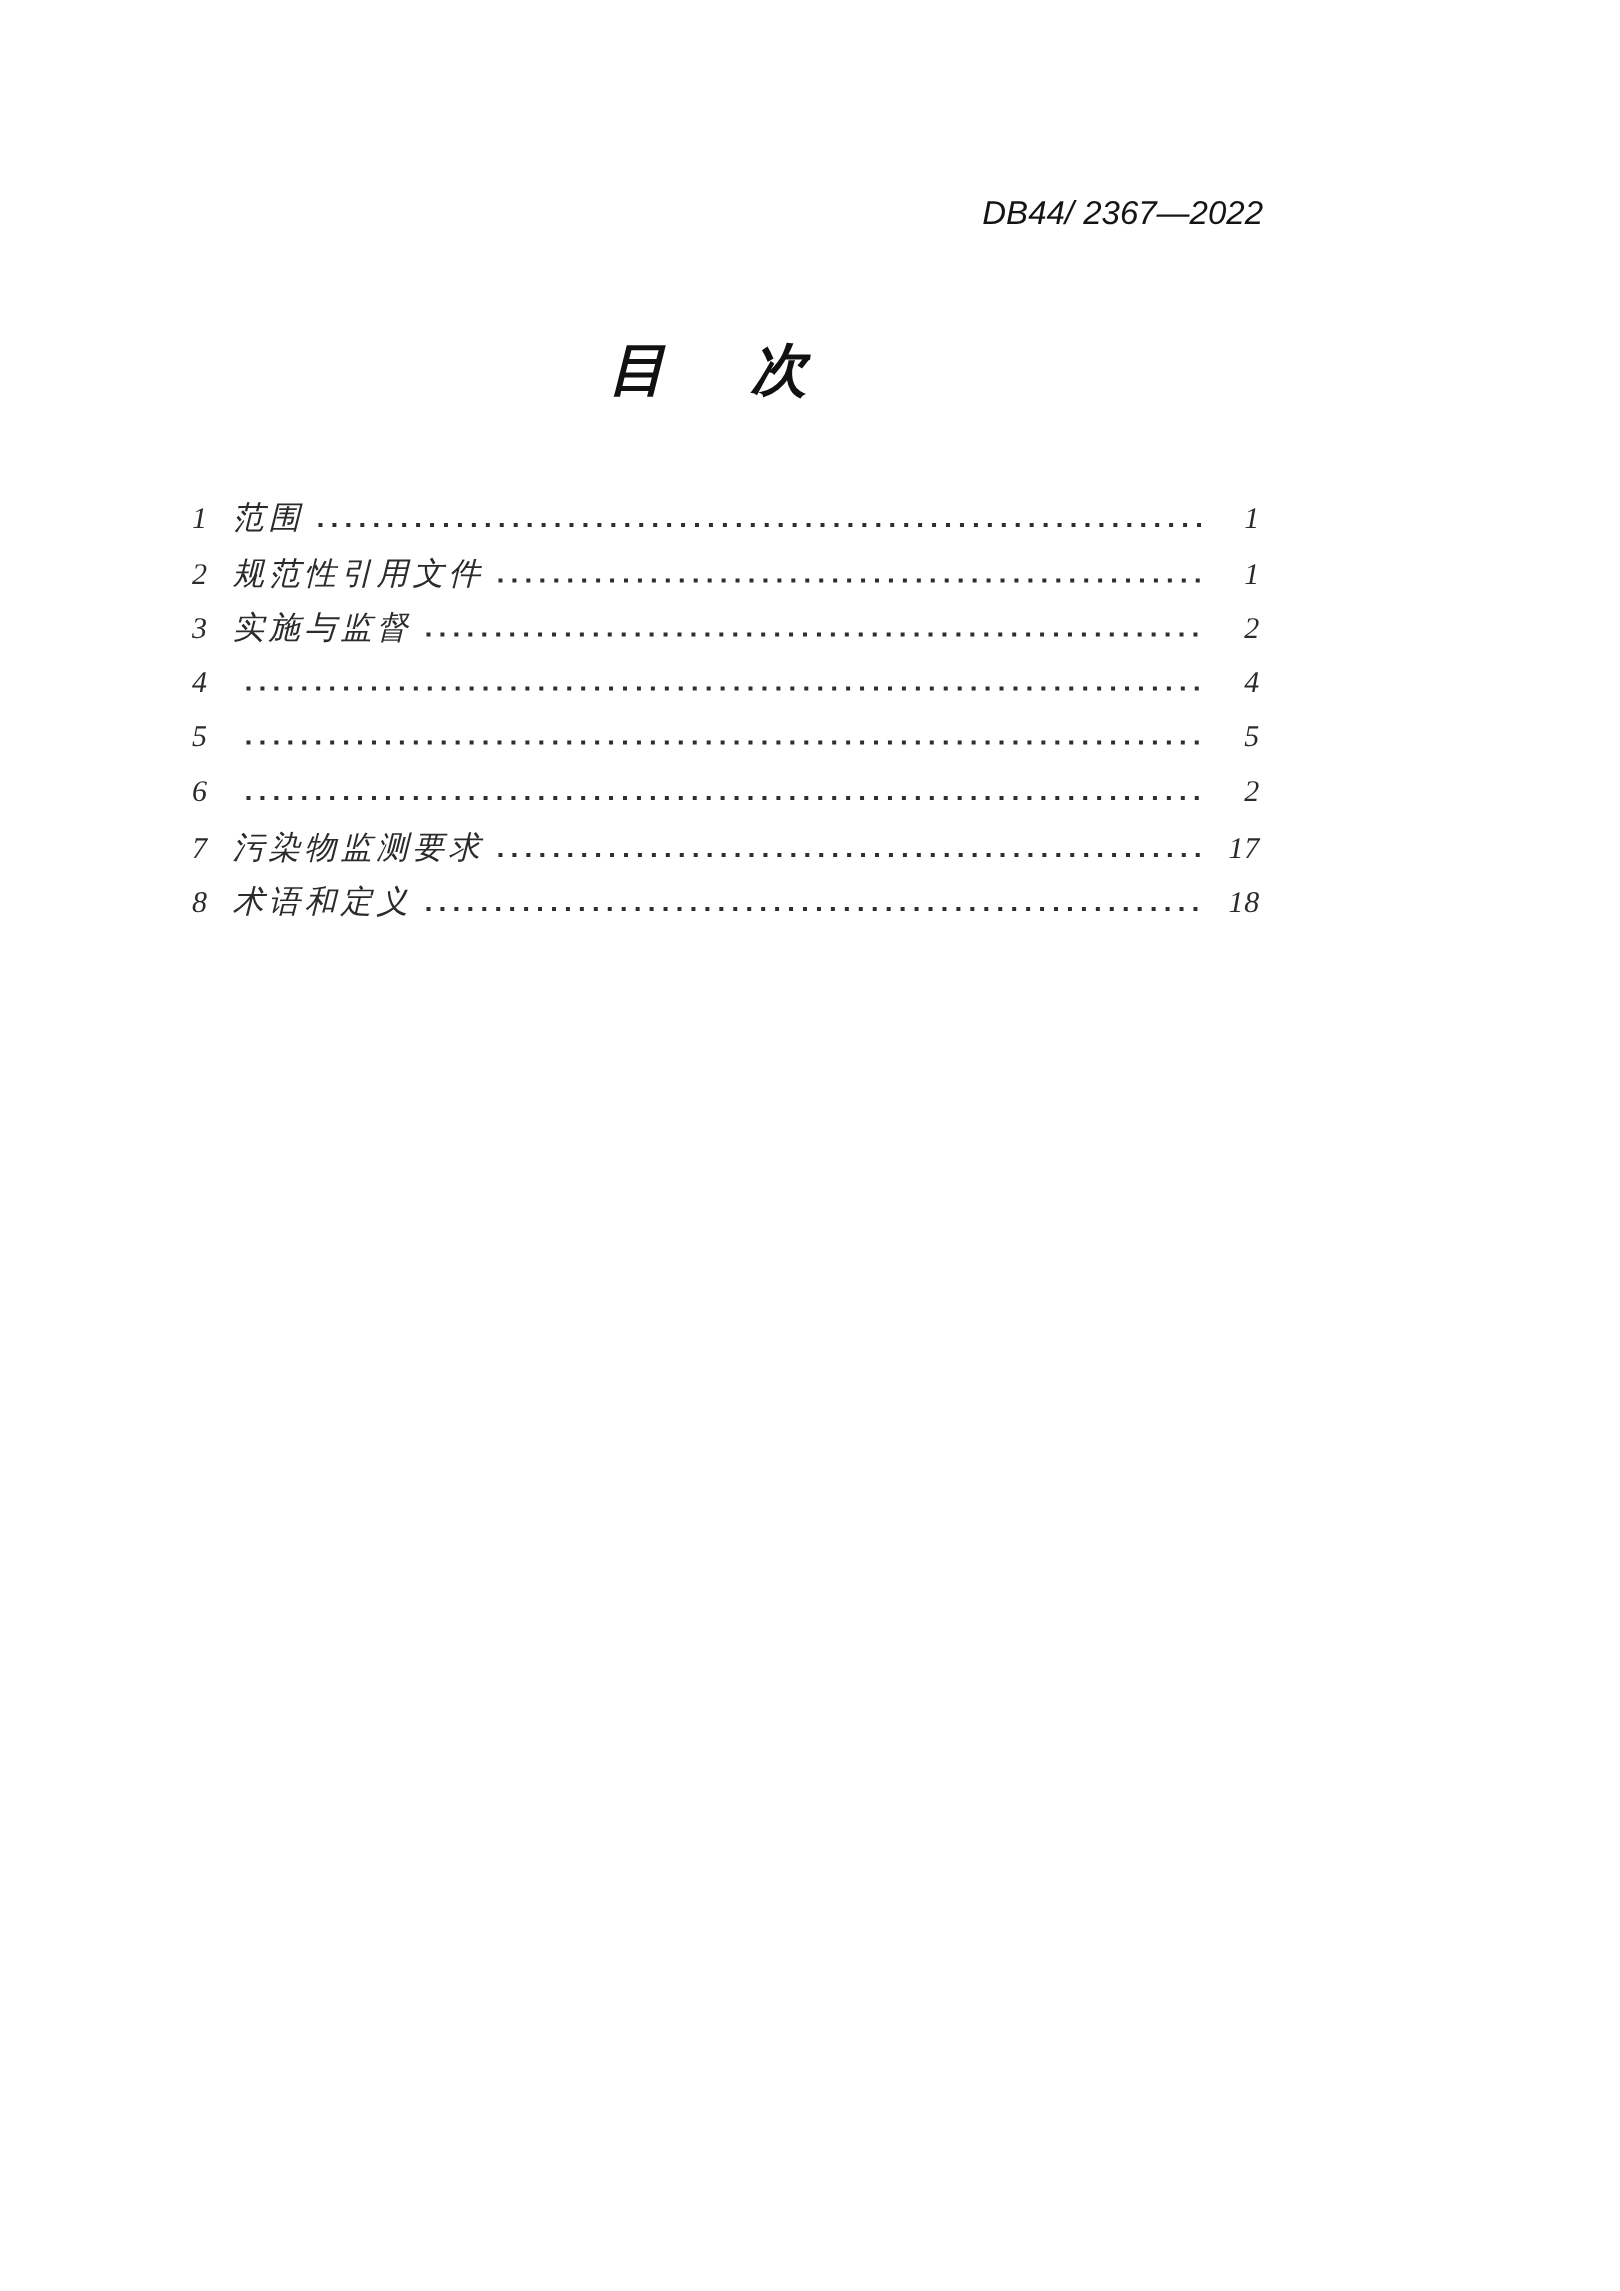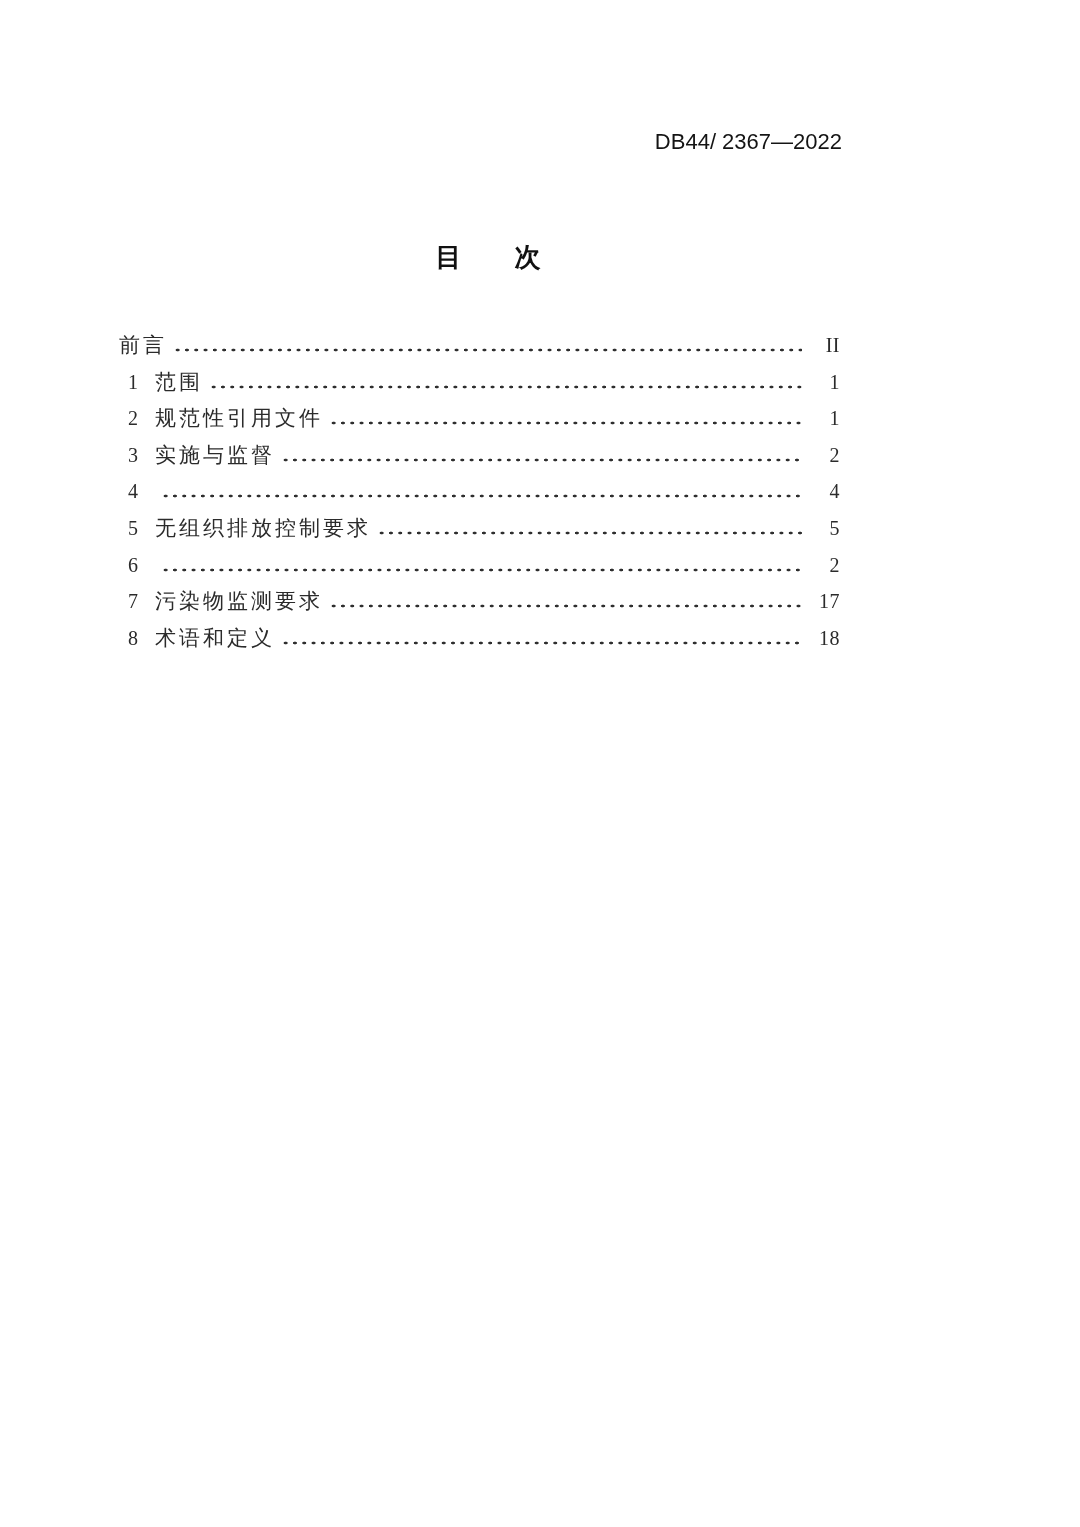--- a/index.html
+++ b/index.html
@@ -8,41 +8,42 @@
     background: #ffffff;
   }
   .page {
     position: relative;
     width: 944px;
     height: 1527px;
     background: #ffffff;
     overflow: hidden;
     font-family: "Liberation Serif", "DejaVu Serif", serif;
     color: #262626;
+    font-style: italic;
   }
   .doc-code {
     position: absolute;
     top: 131px;
     right: 102px;
     font-family: "Liberation Sans", "DejaVu Sans", sans-serif;
     font-size: 22px;
     font-weight: 500;
     letter-spacing: 0px;
     color: #141414;
     line-height: 1;
   }
   .title {
     position: absolute;
     top: 228px;
     left: 0;
     width: 100%;
-    margin: 16px;
+    margin: 0;
     text-align: center;
     font-family: "Liberation Sans", "DejaVu Sans", sans-serif;
-    font-size: 26px;
+    font-size: 38px;
     font-weight: bold;
     color: #111111;
     line-height: 1;
     word-spacing: 46px;
   }
   .toc {
     position: absolute;
     top: 327px;
     left: 119px;
     right: 104px;
@@ -97,26 +98,20 @@
 </style>
 </head>
 <body>
 
 <div class="page">
   <div class="doc-code">DB44/ 2367—2022</div>
 
   <h1 class="title">目 次</h1>
 
   <nav class="toc" id="toc">
-  <div class="toc-row">
-
-    <span class="toc-label">前言</span>
-    <span class="leader"></span>
-    <span class="toc-page">II</span>
-  </div>
 
   <div class="toc-row">
     <span class="toc-num">1</span>
     <span class="toc-label">范围</span>
     <span class="leader"></span>
     <span class="toc-page">1</span>
   </div>
 
   <div class="toc-row">
     <span class="toc-num">2</span>
@@ -133,21 +128,20 @@
   </div>
 
   <div class="toc-row">
     <span class="toc-num">4</span>
     <span class="leader"></span>
     <span class="toc-page">4</span>
   </div>
 
   <div class="toc-row">
     <span class="toc-num">5</span>
-    <span class="toc-label">无组织排放控制要求</span>
     <span class="leader"></span>
     <span class="toc-page">5</span>
   </div>
 
   <div class="toc-row">
     <span class="toc-num">6</span>
     <span class="leader"></span>
     <span class="toc-page">2</span>
   </div>
 

